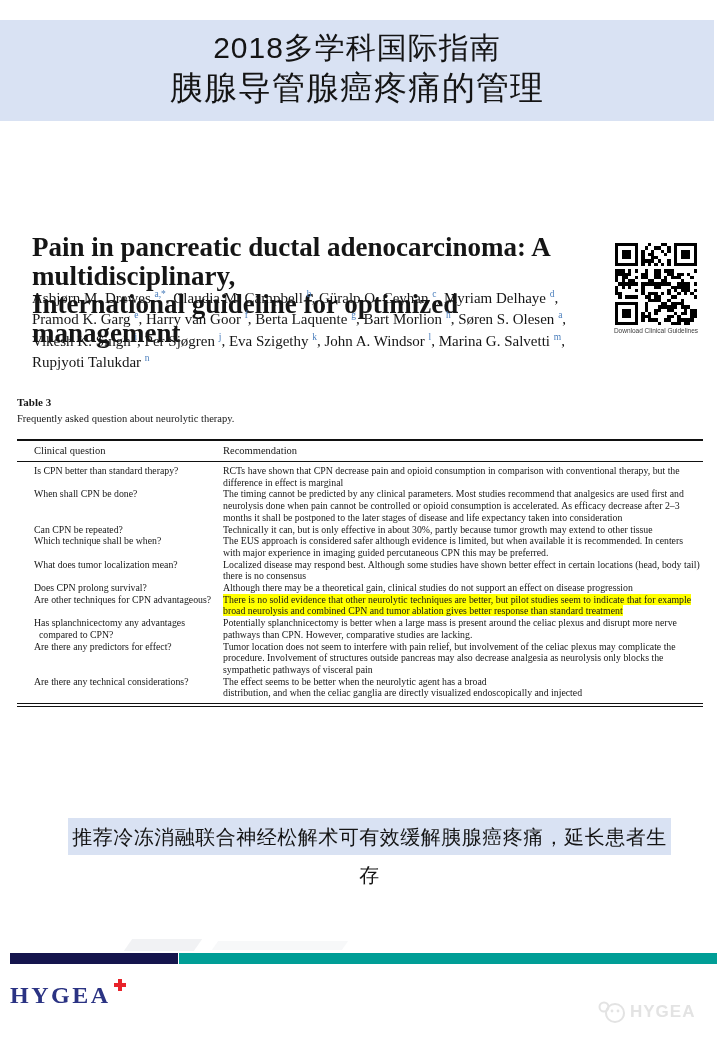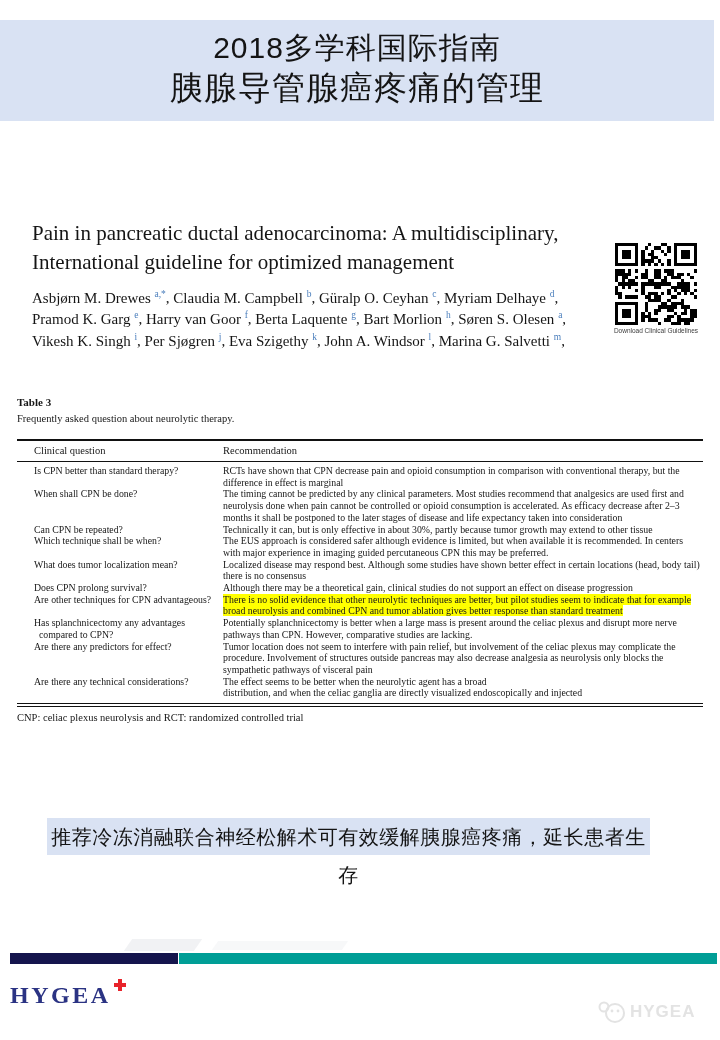--- a/index.html
+++ b/index.html
@@ -6,22 +6,22 @@
   .slide { position:relative; width:720px; height:1040px; background:#ffffff; overflow:hidden;
            font-family:"Liberation Sans", sans-serif; color:#111; }
 
   
   .header-band { position:absolute; left:0; top:20px; width:714px; height:101px;
                  background:#d9e2f3; text-align:center; color:#141414; }
   .header-line1 { padding-top:9px; font-size:30px; line-height:37px; letter-spacing:1px; }
   .header-line2 { font-size:33px; line-height:44px; letter-spacing:1px; }
 
   
-  .paper-title { position:absolute; left:32px; top:219px; width:580px;
-                 font-family:"Liberation Serif", serif; font-size:21px; line-height:28.5px; color:#151515; }
+  .paper-title { position:absolute; left:32px; top:233px; width:580px;
+                 font-family:"Liberation Serif", serif; font-size:27px; line-height:28.5px; color:#151515;font-weight:bold; }
   .authors { position:absolute; left:32px; top:286px; width:585px;
              font-family:"Liberation Serif", serif; font-size:15px; line-height:17.4px; color:#151515; }
   .authors sup { color:#4a7ebc; font-size:9.5px; }
 
   
   .qr-block { position:absolute; left:612px; top:243px; width:88px; text-align:center; }
   .qr-code { width:82px; height:82px; margin:0 auto; display:block; }
   .qr-caption { margin-top:2px; font-size:6.5px; line-height:8px; color:#3c3c3c; white-space:nowrap; }
 
   
@@ -34,21 +34,21 @@
   .tbl-head .h1 { padding-left:17px; }
   .tbl-body { padding:3px 0 4px; font-size:9.8px; line-height:11.7px; }
   .tbl-row { display:grid; grid-template-columns:206px 1fr; }
   .q-cell { padding-left:17px; white-space:pre; }
   .r-cell { white-space:pre-line; padding-right:1px; }
   .hl { background:#ffff00;text-align:center; }
   .dbl-rule { height:2px; border-top:1px solid #111; border-bottom:1px solid #111; }
   .tbl-footnote { margin-top:5px; font-size:10.5px; line-height:12px; }
 
   
-  .banner { position:absolute; left:47px; top:818px; width:603px; height:37px;
+  .banner { position:absolute; left:68px; top:818px; width:603px; height:37px;
             background:#d9e2f3; color:#141414; text-align:center; }
   .banner-text { font-size:20px; line-height:38px; letter-spacing:0.5px; }
 
   
   .streak { position:absolute; background:rgba(120,130,150,0.10); transform:skewX(-35deg); }
   .streak.s1 { left:128px; top:939px; width:70px; height:12px; }
   .streak.s2 { left:215px; top:941px; width:130px; height:9px; background:rgba(120,130,150,0.06); }
   .bar-navy { position:absolute; left:10px; top:953px; width:168px; height:11px; background:#15154d; }
   .bar-teal { position:absolute; left:179px; top:953px; width:538px; height:11px; background:#009e96; }
 
@@ -75,20 +75,21 @@
 
   <div class="paper-title">
     <div>Pain in pancreatic ductal adenocarcinoma: A multidisciplinary,</div>
     <div>International guideline for optimized management</div>
   </div>
 
   <div class="authors">
       <div>Asbjørn M. Drewes <sup>a,*</sup>, Claudia M. Campbell <sup>b</sup>, Güralp O. Ceyhan <sup>c</sup>, Myriam Delhaye <sup>d</sup>,</div>
       <div>Pramod K. Garg <sup>e</sup>, Harry van Goor <sup>f</sup>, Berta Laquente <sup>g</sup>, Bart Morlion <sup>h</sup>, Søren S. Olesen <sup>a</sup>,</div>
       <div>Vikesh K. Singh <sup>i</sup>, Per Sjøgren <sup>j</sup>, Eva Szigethy <sup>k</sup>, John A. Windsor <sup>l</sup>, Marina G. Salvetti <sup>m</sup>,</div>
+      <div>Rupjyoti Talukdar <sup>n</sup></div>
     </div>
 
   <div class="qr-block">
     <svg class="qr-code" viewBox="0 0 25 25" shape-rendering="crispEdges">
         <rect x="0" y="0" width="1" height="1" fill="#000"></rect>
         <rect x="1" y="0" width="1" height="1" fill="#000"></rect>
         <rect x="2" y="0" width="1" height="1" fill="#000"></rect>
         <rect x="3" y="0" width="1" height="1" fill="#000"></rect>
         <rect x="4" y="0" width="1" height="1" fill="#000"></rect>
         <rect x="5" y="0" width="1" height="1" fill="#000"></rect>
@@ -439,21 +440,20 @@
           <div class="q-cell">Are there any predictors for effect?</div>
           <div class="r-cell">Tumor location does not seem to interfere with pain relief, but involvement of the celiac plexus may complicate the procedure. Involvement of structures outside pancreas may also decrease analgesia as neurolysis only blocks the sympathetic pathways of visceral pain</div>
         </div>
         <div class="tbl-row">
           <div class="q-cell">Are there any technical considerations?</div>
           <div class="r-cell">The effect seems to be better when the neurolytic agent has a broad
 distribution, and when the celiac ganglia are directly visualized endoscopically and injected</div>
         </div>
       </div>
     <div class="dbl-rule"></div>
-    <div class="tbl-footnote">CNP: celiac plexus neurolysis and RCT: randomized controlled trial</div>
   </div>
 
   <div class="banner">
     <div class="banner-text">推荐冷冻消融联合神经松解术可有效缓解胰腺癌疼痛，延长患者生存</div>
   </div>
 
   <div class="streak s1"></div>
   <div class="streak s2"></div>
   <div class="bar-navy"></div>
   <div class="bar-teal"></div>

